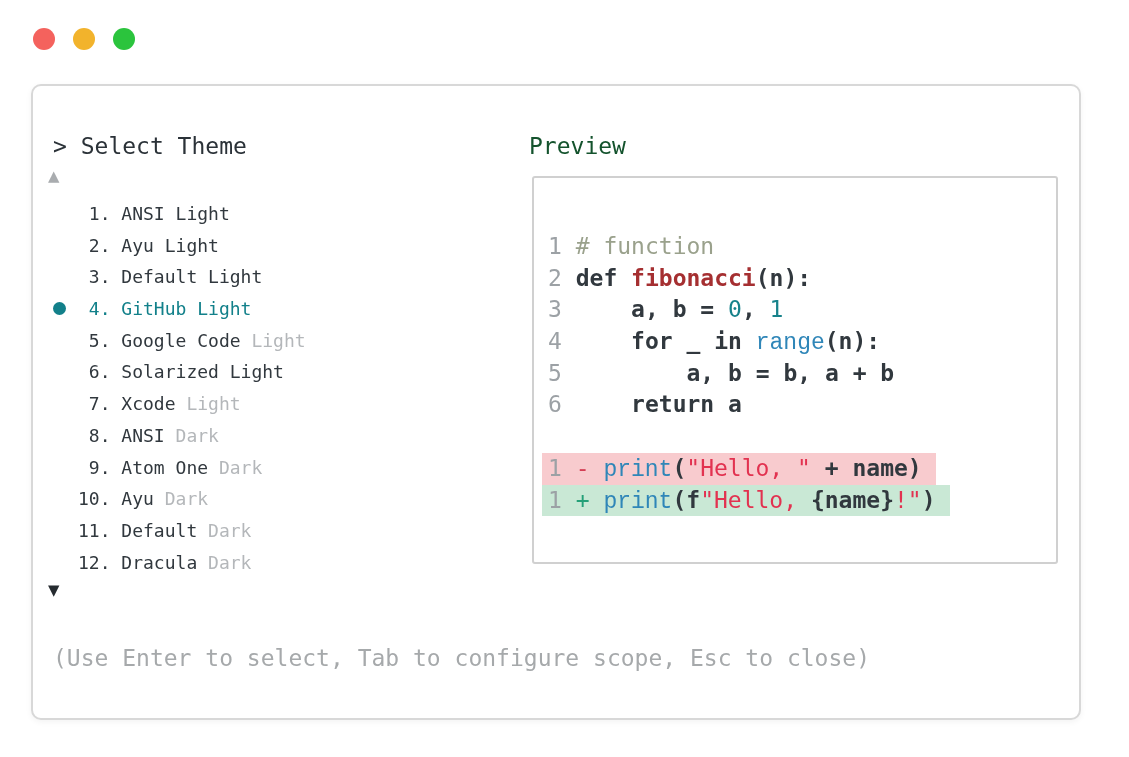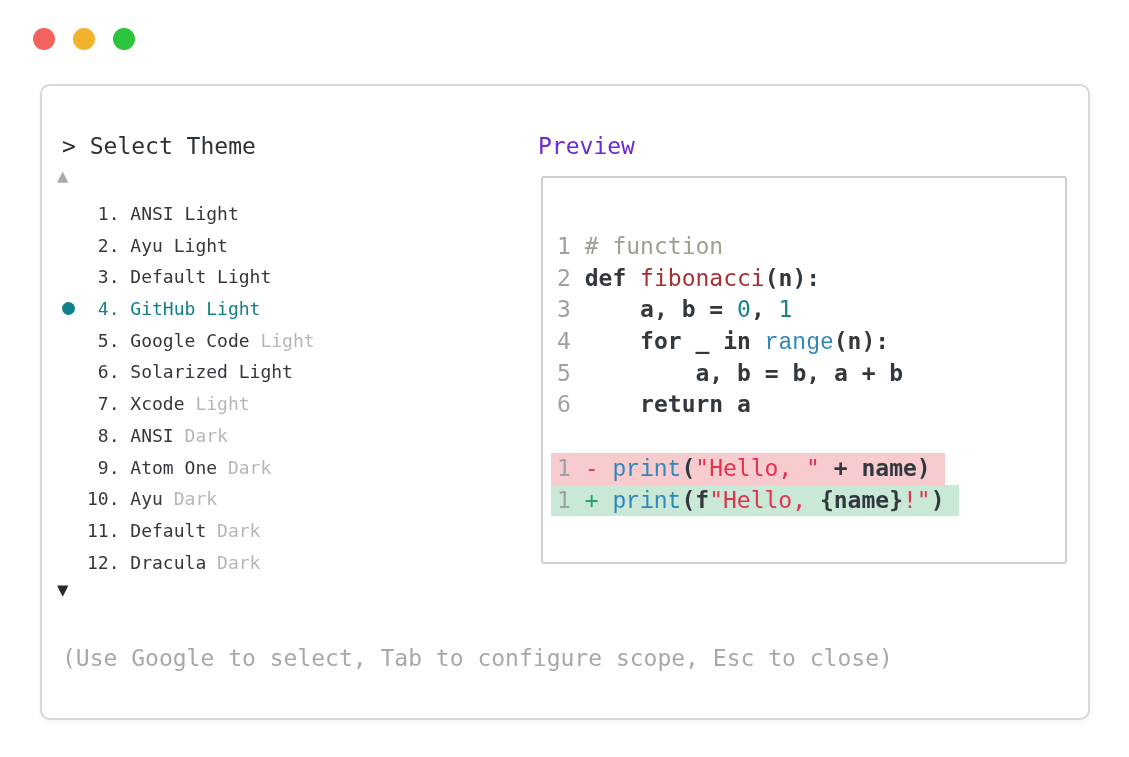--- a/index.html
+++ b/index.html
@@ -16,27 +16,27 @@
     width:1129px;height:757px;position:relative;background:#ffffff;overflow:hidden;
     font-family:"DejaVu Sans Mono","Liberation Mono",monospace;
     font-weight:500;color:var(--text-dark);
   }
   .traffic-lights{position:absolute;left:33px;top:28px;display:flex;gap:18px;}
   .tl{width:22px;height:22px;border-radius:50%;display:inline-block;}
   .tl.red{background:var(--tl-red);}
   .tl.yellow{background:var(--tl-yellow);}
   .tl.green{background:var(--tl-green);}
   .window{
-    position:absolute;left:40px;top:84px;width:1046px;height:632px;
+    position:absolute;left:31px;top:84px;width:1046px;height:632px;
     background:#fff;border:2px solid var(--window-border);border-radius:10px;
     box-shadow:0 2px 6px rgba(0,0,0,0.05);
   }
   .window *{white-space:pre;}
   .prompt{position:absolute;left:20px;top:47px;font-size:23px;color:#2b3238;}
-  .preview-heading{position:absolute;left:496px;top:47px;font-size:23px;color:#6d28d9;}
+  .preview-heading{position:absolute;left:496px;top:47px;font-size:23px;color:#14532d;}
   .up-arrow{position:absolute;left:15px;top:78px;font-size:19px;color:var(--arrow-gray);}
   .down-arrow{position:absolute;left:15px;top:492px;font-size:19px;color:var(--arrow-dark);}
   .theme-list{position:absolute;left:45px;top:112px;font-size:18px;}
   .theme-row{position:relative;height:31.7px;line-height:31.7px;}
   .bullet{
     position:absolute;left:-25px;top:9px;width:13px;height:13px;border-radius:50%;
     background:var(--accent-teal);display:none;
   }
   .theme-row.sel .bullet{display:block;}
   .theme-row .no,.theme-row .nm{color:var(--text-dark);}
@@ -44,21 +44,21 @@
   .theme-row .mut{color:var(--muted-gray);}
   .preview-box{
     position:absolute;left:499px;top:90px;width:522px;height:384px;
     border:2px solid var(--preview-border);border-radius:3px;background:#fff;
   }
   .code-block{position:absolute;left:14px;top:53px;font-size:23px;}
   .code-line{height:31.7px;line-height:31.7px;}
   .ln{color:var(--lineno-gray);}
   .d{color:var(--text-dark);font-weight:bold;}
   .cm{color:var(--comment-sage);margin-top:41px;}
-  .fn{color:var(--function-red);}
+  .fn{color:var(--function-red);font-weight:bold;}
   .bi{color:var(--builtin-blue);font-family:Liberation Mono, monospace;}
   .num{color:var(--number-teal);}
   .str{color:var(--string-crimson);}
   .minus{color:var(--diff-minus-red);}
   .plus{color:var(--diff-plus-green);}
   .hl{display:inline-block;margin-left:-6px;padding:0 14px 0 6px;height:31.7px;}
   .hl.del{background:var(--del-bg-pink);}
   .hl.add{background:var(--add-bg-green);}
   .help-text{position:absolute;left:20px;top:559px;font-size:23px;color:var(--help-gray);}
 </style>
@@ -73,14 +73,14 @@
 
 <div class="window">
   <div class="prompt">&gt; Select Theme</div>
   <div class="preview-heading">Preview</div>
   <div class="up-arrow">▲</div>
   <div class="theme-list" id="theme-list"><div class="theme-row"><span><span class="no"> 1. </span><span class="nm">ANSI Light</span></span></div><div class="theme-row"><span><span class="no"> 2. </span><span class="nm">Ayu Light</span></span></div><div class="theme-row"><span><span class="no"> 3. </span><span class="nm">Default Light</span></span></div><div class="theme-row sel"><span class="bullet"></span><span><span class="no"> 4. </span><span class="nm">GitHub Light</span></span></div><div class="theme-row"><span><span class="no"> 5. </span><span class="nm">Google Code</span><span class="mut"> Light</span></span></div><div class="theme-row"><span><span class="no"> 6. </span><span class="nm">Solarized Light</span></span></div><div class="theme-row"><span><span class="no"> 7. </span><span class="nm">Xcode</span><span class="mut"> Light</span></span></div><div class="theme-row"><span><span class="no"> 8. </span><span class="nm">ANSI</span><span class="mut"> Dark</span></span></div><div class="theme-row"><span><span class="no"> 9. </span><span class="nm">Atom One</span><span class="mut"> Dark</span></span></div><div class="theme-row"><span><span class="no">10. </span><span class="nm">Ayu</span><span class="mut"> Dark</span></span></div><div class="theme-row"><span><span class="no">11. </span><span class="nm">Default</span><span class="mut"> Dark</span></span></div><div class="theme-row"><span><span class="no">12. </span><span class="nm">Dracula</span><span class="mut"> Dark</span></span></div></div>
   <div class="down-arrow">▼</div>
   <div class="preview-box">
     <div class="code-block" id="code-block"><div class="code-line"><span class="ln">1 </span><span class="cm"># function</span></div><div class="code-line"><span class="ln">2 </span><span class="d">def </span><span class="fn">fibonacci</span><span class="d">(n):</span></div><div class="code-line"><span class="ln">3 </span><span class="d">    a, b = </span><span class="num">0</span><span class="d">, </span><span class="num">1</span></div><div class="code-line"><span class="ln">4 </span><span class="d">    for _ in </span><span class="bi">range</span><span class="d">(n):</span></div><div class="code-line"><span class="ln">5 </span><span class="d">        a, b = b, a + b</span></div><div class="code-line"><span class="ln">6 </span><span class="d">    return a</span></div><div class="code-line"></div><div class="code-line"><span class="hl del"><span class="ln">1 </span><span class="minus">- </span><span class="bi">print</span><span class="d">(</span><span class="str">"Hello, "</span><span class="d"> + name)</span></span></div><div class="code-line"><span class="hl add"><span class="ln">1 </span><span class="plus">+ </span><span class="bi">print</span><span class="d">(f</span><span class="str">"Hello, </span><span class="d">{name}</span><span class="str">!"</span><span class="d">)</span></span></div></div>
   </div>
-  <div class="help-text">(Use Google to select, Tab to configure scope, Esc to close)</div>
+  <div class="help-text">(Use Enter to select, Tab to configure scope, Esc to close)</div>
 </div>
 
 </body></html>

